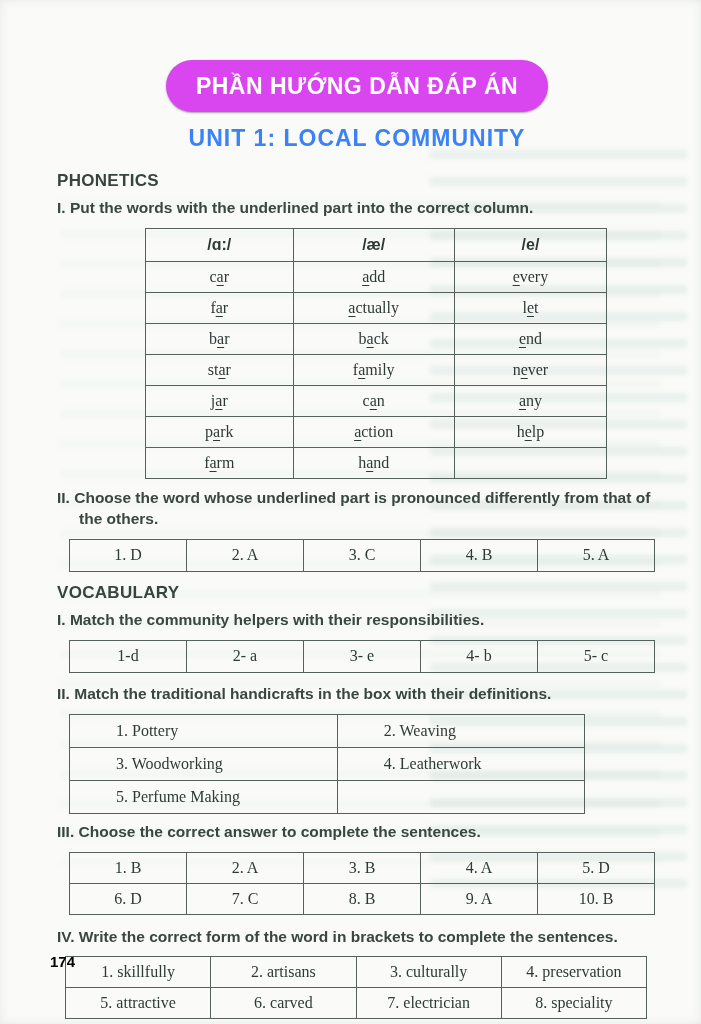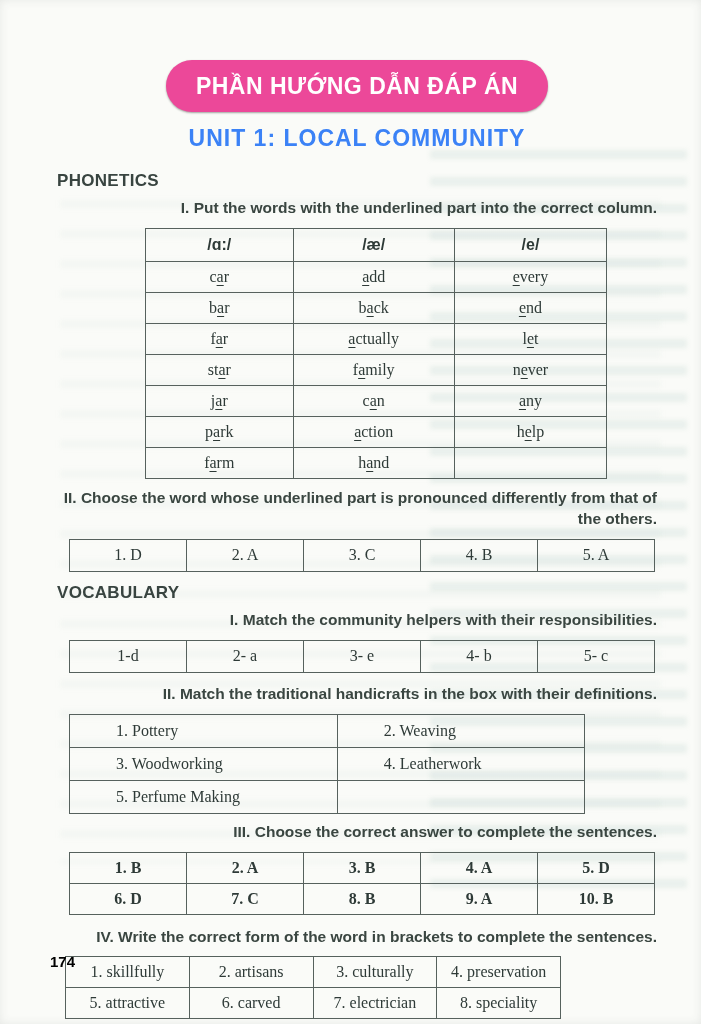--- a/index.html
+++ b/index.html
@@ -12,49 +12,49 @@
   
   .bleed{position:absolute;pointer-events:none;filter:blur(2.5px);}
   .bleed.right{left:430px;right:14px;top:150px;bottom:130px;
     background:repeating-linear-gradient(180deg,rgba(150,185,176,0.16) 0 9px,transparent 9px 27px);}
   .bleed.full{left:60px;right:40px;top:200px;bottom:160px;
     background:repeating-linear-gradient(180deg,rgba(160,190,182,0.07) 0 8px,transparent 8px 30px);}
 
   .content{position:absolute;left:57px;right:44px;top:60px;}
 
   .banner{
-    width:362px;margin:0 auto 13px auto;background:#ec4899;border-radius:28px;
+    width:362px;margin:0 auto 13px auto;background:#d946ef;border-radius:28px;
     padding:13px 10px 12px 10px;text-align:center;box-shadow:0 1px 2px rgba(30,35,28,0.4);
   }
   .banner span{color:#ffffff;font-weight:bold;font-size:23px;letter-spacing:0.5px;}
 
   .unit-title{
     text-align:center;font-weight:bold;font-size:23px;letter-spacing:1px;
     color:#3b82f6;margin:0 0 19px 0;
   }
   .sec-heading{font-weight:bold;font-size:17px;color:#384440;margin:0 0 7px 0;letter-spacing:0.3px;}
   .instruction{
     font-weight:bold;font-size:15.5px;color:#3a4641;line-height:1.35;
-    margin:0 0 9px 0;padding-left:22px;text-indent:-22px;text-align:right;
+    margin:0 0 9px 0;padding-left:22px;text-indent:-22px;
   }
 
   table{border-collapse:collapse;table-layout:fixed;}
   td,th{border:1px solid #56615d;text-align:center;vertical-align:middle;
     font-family:"Liberation Serif",serif;font-size:16px;color:#2e3a37;
     padding:3px 4px;height:24px;overflow:hidden;white-space:nowrap;}
   th{font-family:"Liberation Sans",sans-serif;font-weight:bold;font-size:16px;height:26px;}
   u{text-underline-offset:2.5px;}
 
   .tbl-phonetics{width:462px;margin:0 0 9px 88px;}
   .tbl-answers{width:586px;margin:8px 0 11px 12px;}
   .tbl-answers td{height:25px;}
   .tbl-handicrafts{width:516px;margin:0 0 8px 12px;}
   .tbl-handicrafts td{text-align:left;padding-left:46px;height:26px;}
-  .tbl-grid5{width:586px;margin:0 0 12px 12px;font-weight:bold;}
-  .tbl-grid4{width:496px;margin:0 12px 10px 8px;}
+  .tbl-grid5{width:586px;margin:0 0 12px 12px;}
+  .tbl-grid4{width:582px;margin:0 12px 10px 8px;}
   .page-number{
     position:absolute;left:50px;top:953px;font-weight:bold;font-size:15px;color:#000000;
   }
 </style>
 </head>
 <body>
 
 <div class="page">
 
   <div class="bleed right"></div>
@@ -85,28 +85,28 @@
           <th>/e/</th>
         </tr>
       </thead>
       <tbody>
           <tr>
             <td>c<u>a</u>r</td>
             <td><u>a</u>dd</td>
             <td><u>e</u>very</td>
           </tr>
           <tr>
+            <td>f<u>a</u>r</td>
+            <td><u>a</u>ctually</td>
+            <td>l<u>e</u>t</td>
+          </tr>
+          <tr>
             <td>b<u>a</u>r</td>
             <td>b<u>a</u>ck</td>
             <td><u>e</u>nd</td>
-          </tr>
-          <tr>
-            <td>f<u>a</u>r</td>
-            <td><u>a</u>ctually</td>
-            <td>l<u>e</u>t</td>
           </tr>
           <tr>
             <td>st<u>a</u>r</td>
             <td>f<u>a</u>mily</td>
             <td>n<u>e</u>ver</td>
           </tr>
           <tr>
             <td>j<u>a</u>r</td>
             <td>c<u>a</u>n</td>
             <td><u>a</u>ny</td>

